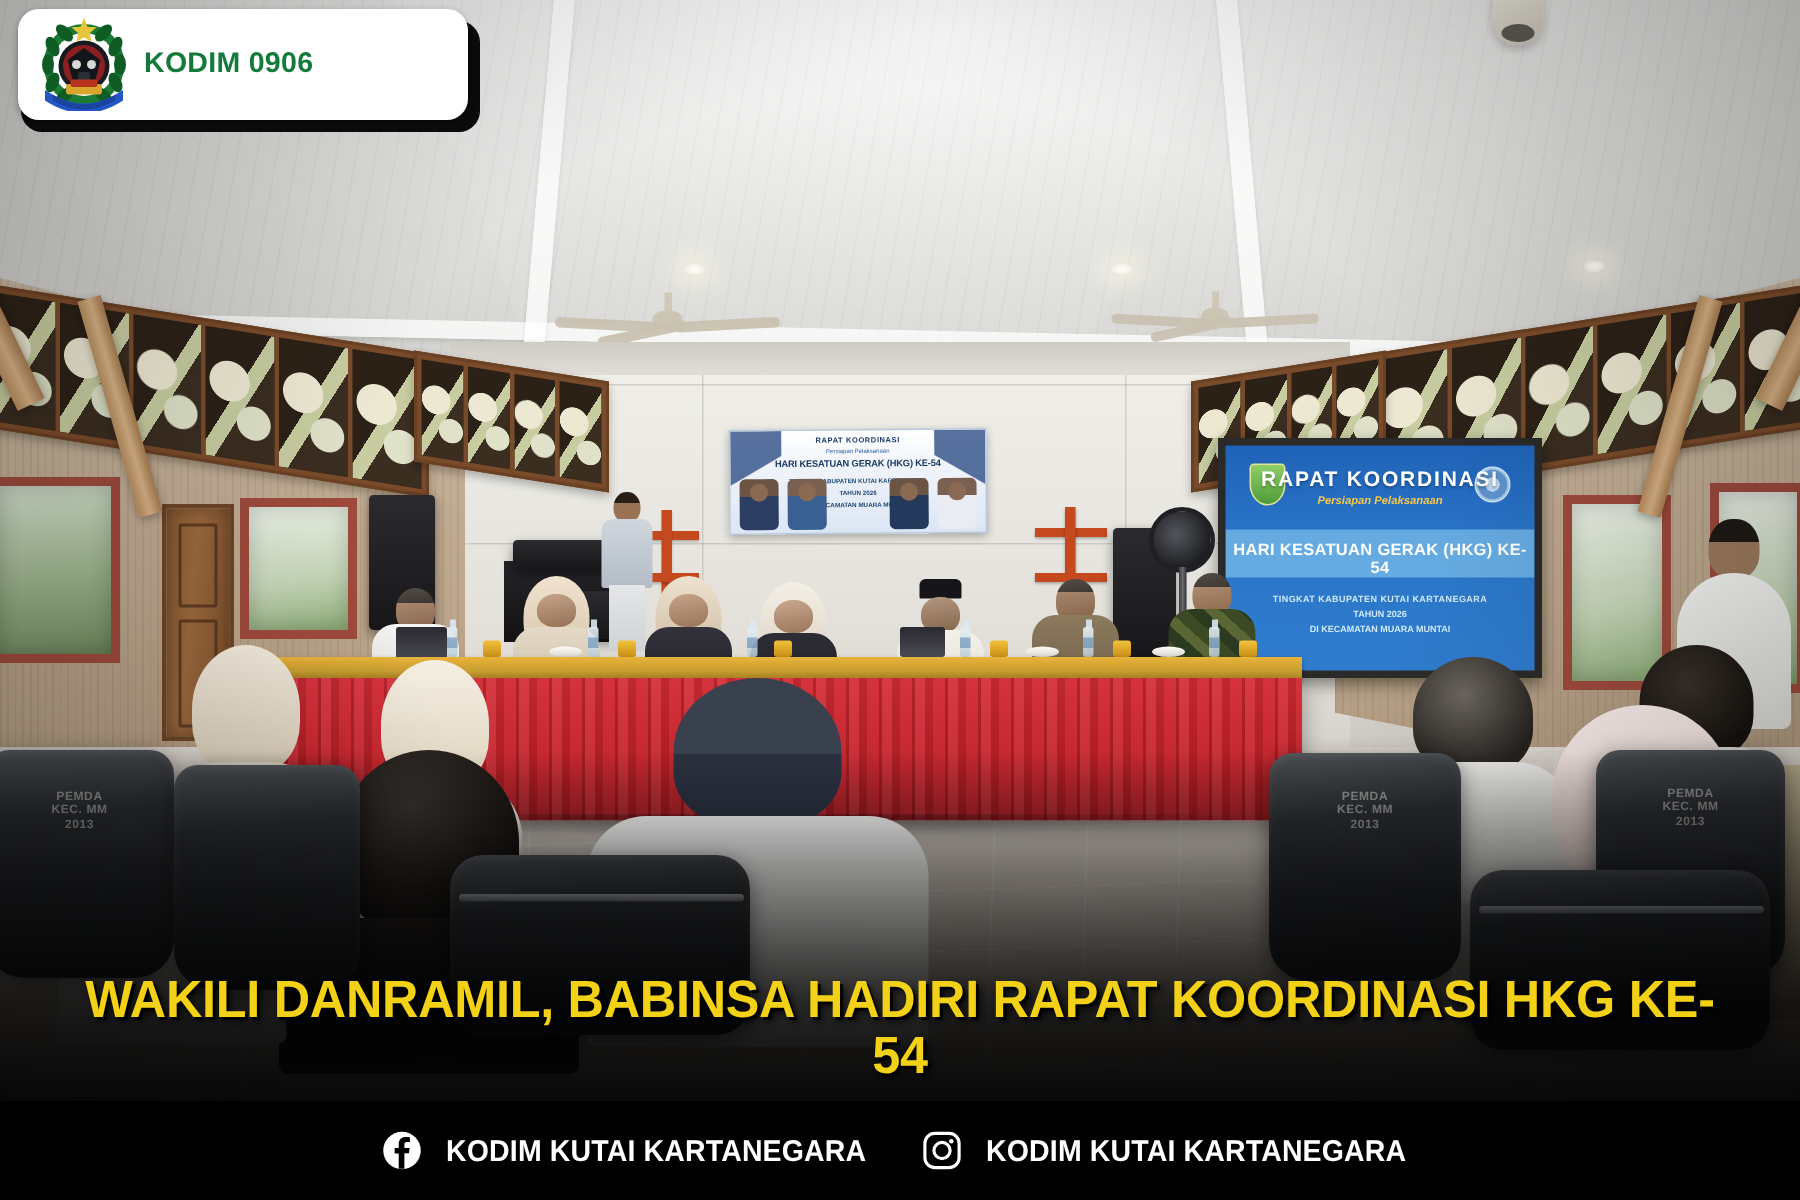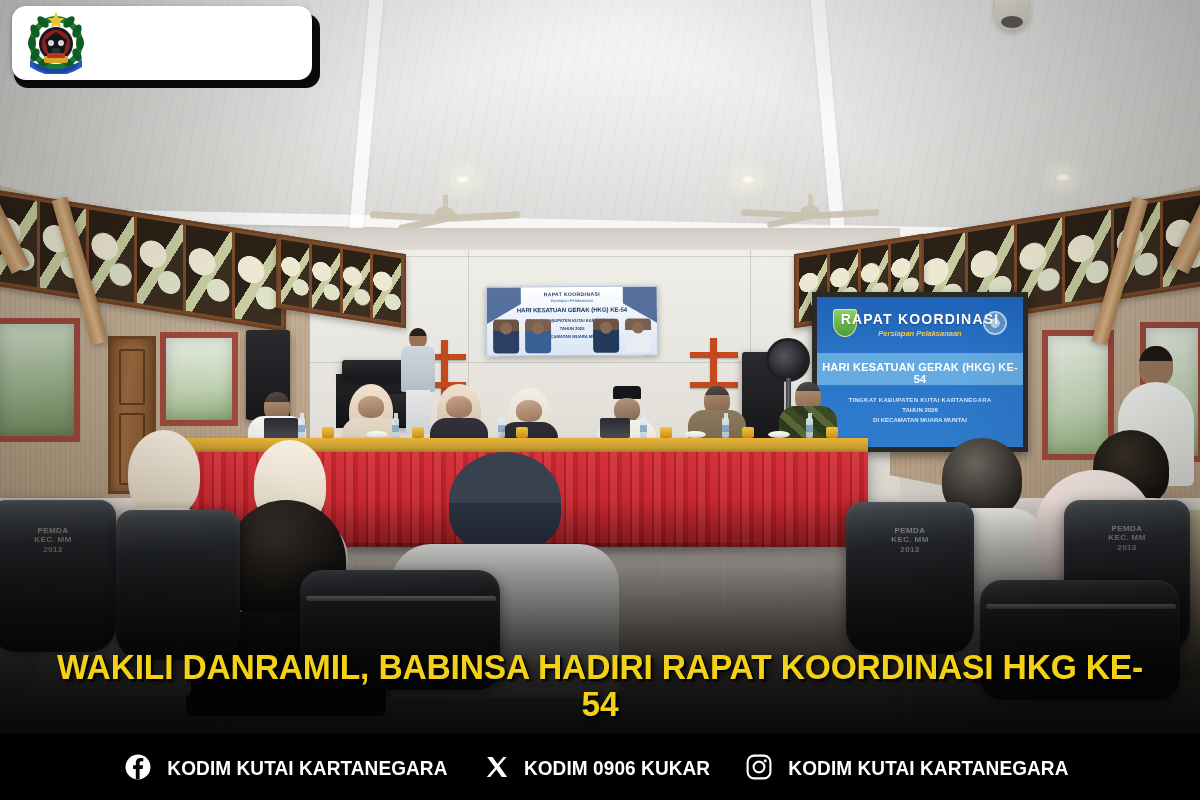--- a/index.html
+++ b/index.html
@@ -863,41 +863,36 @@
 
         <path d="M30 0 L32.3 5.8 L38.4 6.2 L33.7 10.2 L35.2 16.2 L30 12.8 L24.8 16.2 L26.3 10.2 L21.6 6.2 L27.7 5.8 Z" fill="#e8c53a"></path>
 
         <path d="M4 48 Q30 66 56 48 L56 55 Q30 72 4 55 Z" fill="#2156c4"></path>
         <path d="M9 51 Q30 64 51 51 L51 55 Q30 67 9 55 Z" fill="#1a44a0"></path>
         <rect x="18" y="44" width="24" height="7" rx="2" fill="#d9a52a"></rect>
         <rect x="21" y="41" width="18" height="5" rx="1.5" fill="#b8341f"></rect>
       </svg>
     </div>
     <div class="logo-text">
+      <div class="logo-line1">KODIM 0906</div>
     </div>
   </div>
 
   <div class="caption">WAKILI DANRAMIL, BABINSA HADIRI RAPAT KOORDINASI HKG KE-54</div>
 
   <div class="footer">
 
     <div class="social">
       <svg class="ic" viewBox="0 0 26 26">
         <circle cx="13" cy="13" r="12.5" fill="#ffffff"></circle>
         <path d="M14.6 25.2V14.9h3.0l0.5-3.6h-3.5V9.0c0-1.0.3-1.7 1.8-1.7h1.9V4.1c-.3,0-1.5-.15-2.8-.15-2.8,0-4.7,1.7-4.7,4.8v2.6H8.1v3.6h2.7v10.2z" fill="#000000"></path>
       </svg>
       <span class="label">KODIM KUTAI KARTANEGARA</span>
     </div>
 
-    <div class="social">
-      <svg class="ic" viewBox="0 0 26 26">
-        <path d="M3.2 3.0h5.3l5.0 6.9 5.8-6.9h3.3l-7.5 8.8 8.0 11.2h-5.3l-5.4-7.5-6.3 7.5H2.8l8.1-9.6z" fill="#ffffff"></path>
-      </svg>
-      <span class="label">KODIM 0906 KUKAR</span>
-    </div>
 
     <div class="social">
       <svg class="ic" viewBox="0 0 26 26">
         <rect x="1.6" y="1.6" width="22.8" height="22.8" rx="6.6" fill="none" stroke="#ffffff" stroke-width="2.1"></rect>
         <circle cx="13" cy="13" r="5.4" fill="none" stroke="#ffffff" stroke-width="2.1"></circle>
         <circle cx="19.2" cy="6.8" r="1.5" fill="#ffffff"></circle>
       </svg>
       <span class="label">KODIM KUTAI KARTANEGARA</span>
     </div>
 

